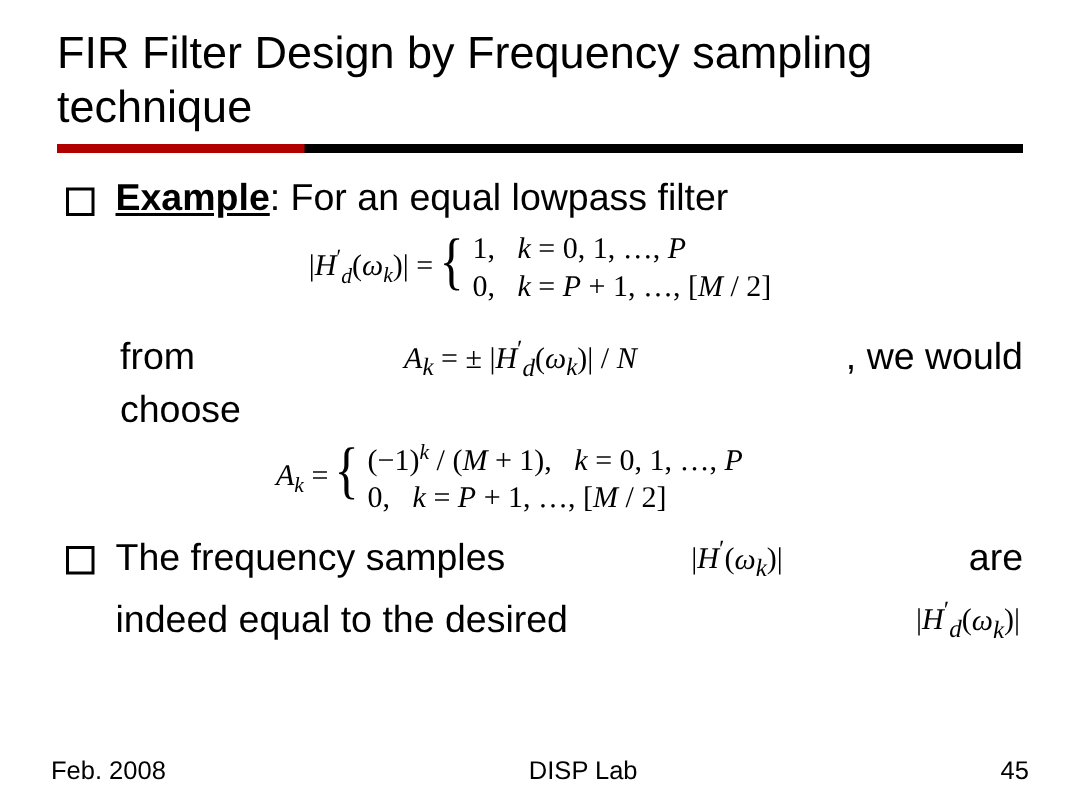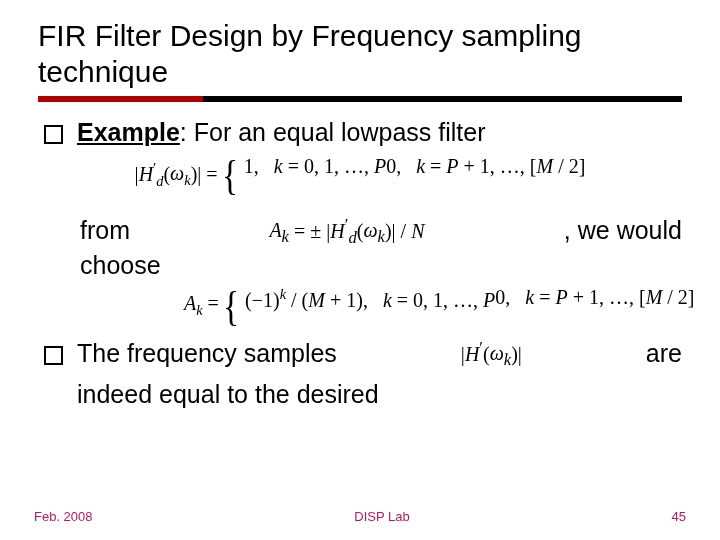--- a/index.html
+++ b/index.html
@@ -85,20 +85,21 @@
   }
   .brace {
     font-family: "Times New Roman", serif;
     font-size: 42px;
     line-height: 42px;
     margin: 0 4px 0 2px;
     transform: scaleX(0.8);
   }
   .cases {
     display: flex;
+    flex-direction: column;
     justify-content: space-around;
   }
   .case {
     line-height: 1.15;
     padding: 1px 0;
   }
   .flow {
     display: flex;
     flex-wrap: wrap;
     align-items: center;
@@ -109,23 +110,23 @@
     font-family: "Times New Roman", Times, serif;
     font-size: 20px;
     padding: 0 2px;
   }
   .footer {
     position: absolute;
     left: 0; right: 0;
     bottom: 16px;
     display: flex;
     justify-content: space-between;
-    font-size: 13px;
+    font-size: 17px;
     padding: 0 34px;
-    color: #be185d;
+    color: #000000;
   }
   .spacer { height: 12px; }
 </style>
 </head>
 <body>
 
 <div class="slide">
 
   <h1 class="title">FIR Filter Design by Frequency sampling technique</h1>
   <div class="rule"></div>
@@ -172,20 +173,21 @@
       </div>
     </div>
 
     <div class="bullet" style="margin-top:10px">
       <span class="box-icon"></span>
       <span class="bline flow">
         <span>The frequency samples</span>
         <span class="inline-math">|<i>H</i><sup>′</sup>(<i>ω<sub>k</sub></i>)|</span>
         <span>are</span>
         <span>indeed equal to the desired</span>
+        <span class="inline-math">|<i>H</i><sup>′</sup><sub><i>d</i></sub>(<i>ω<sub>k</sub></i>)|</span>
       </span>
     </div>
 
   </div>
 
   <div class="footer">
     <span>Feb. 2008</span>
     <span>DISP Lab</span>
     <span>45</span>
   </div>

